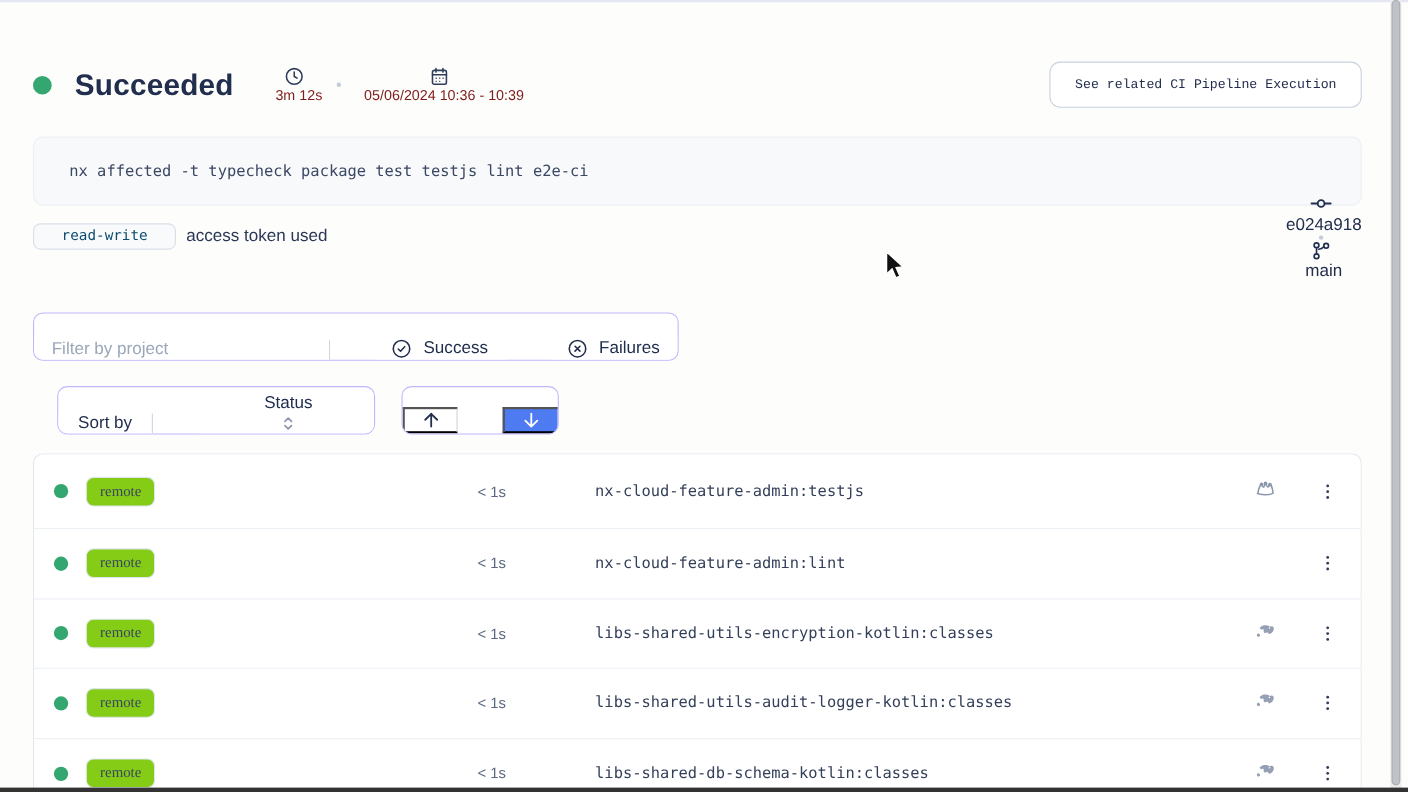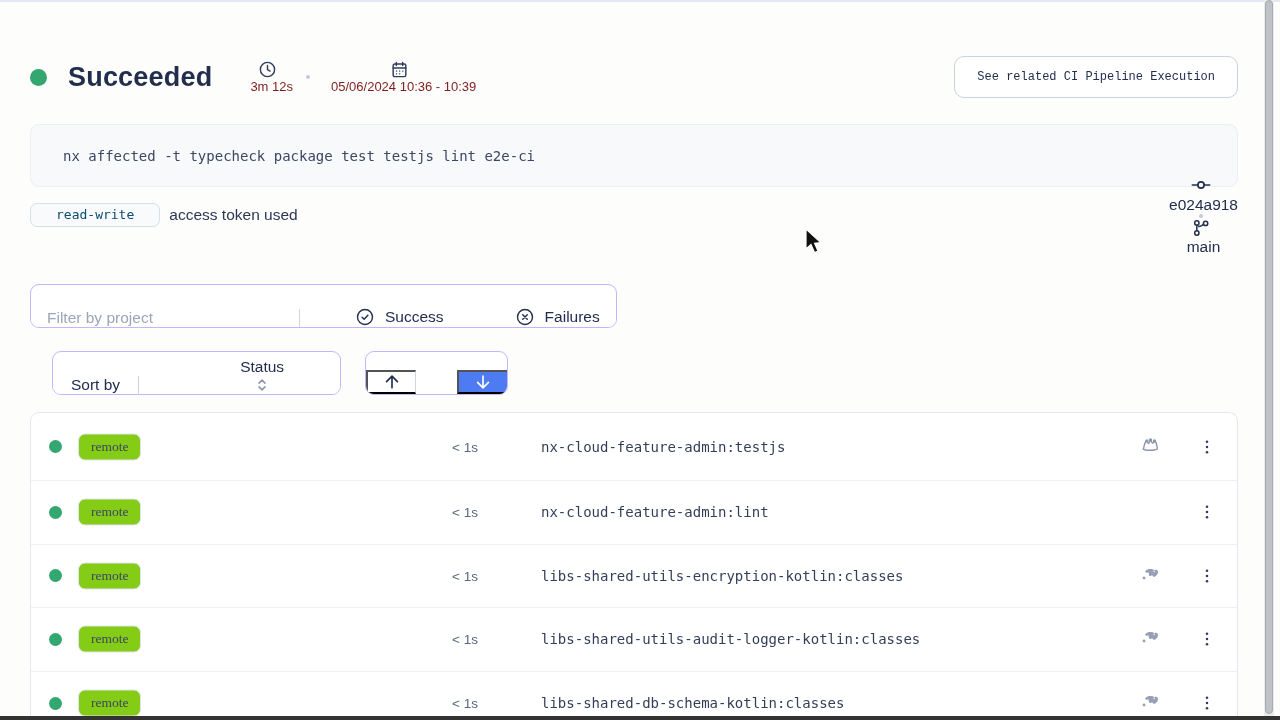--- a/index.html
+++ b/index.html
@@ -81,21 +81,21 @@
   .task-row { position:relative; height:63.5px; border-bottom:1px solid #edf0f5; }
   .task-row:first-child { height:68px; }
   .task-row:last-child { border-bottom:none; }
   .row-dot { position:absolute; left:18px; top:50%; margin-top:-6.5px; width:13px; height:13px; border-radius:50%; background:#34a770; }
   .row-badge {
     position:absolute; left:47px; top:50%; transform:translateY(-50%);
     font-family:Liberation Serif, serif; font-size:13.5px; color:#3a4663;
     background:#84cc16; border:1px solid #dfe5ed; border-radius:7px; padding:4px 12px 5px;
   }
   .row-duration {
-    position:absolute; left:370px; width:77px; text-align:right; top:50%; transform:translateY(-50%);
+    position:absolute; left:352px; width:77px; text-align:right; top:50%; transform:translateY(-50%);
     font-size:13.5px; color:#5a6781;
   }
   .row-name {
     position:absolute; left:510px; top:50%; transform:translateY(-50%);
     font-family:"DejaVu Sans Mono", monospace; font-size:14px; color:#333f59;
   }
   .row-tool { position:absolute; left:1108px; top:50%; transform:translateY(-50%); }
   .row-menu { position:absolute; left:1164px; top:50%; transform:translateY(-50%); width:24px; height:24px;
     background:none; border:none; cursor:pointer; display:flex; align-items:center; justify-content:center; }
 

